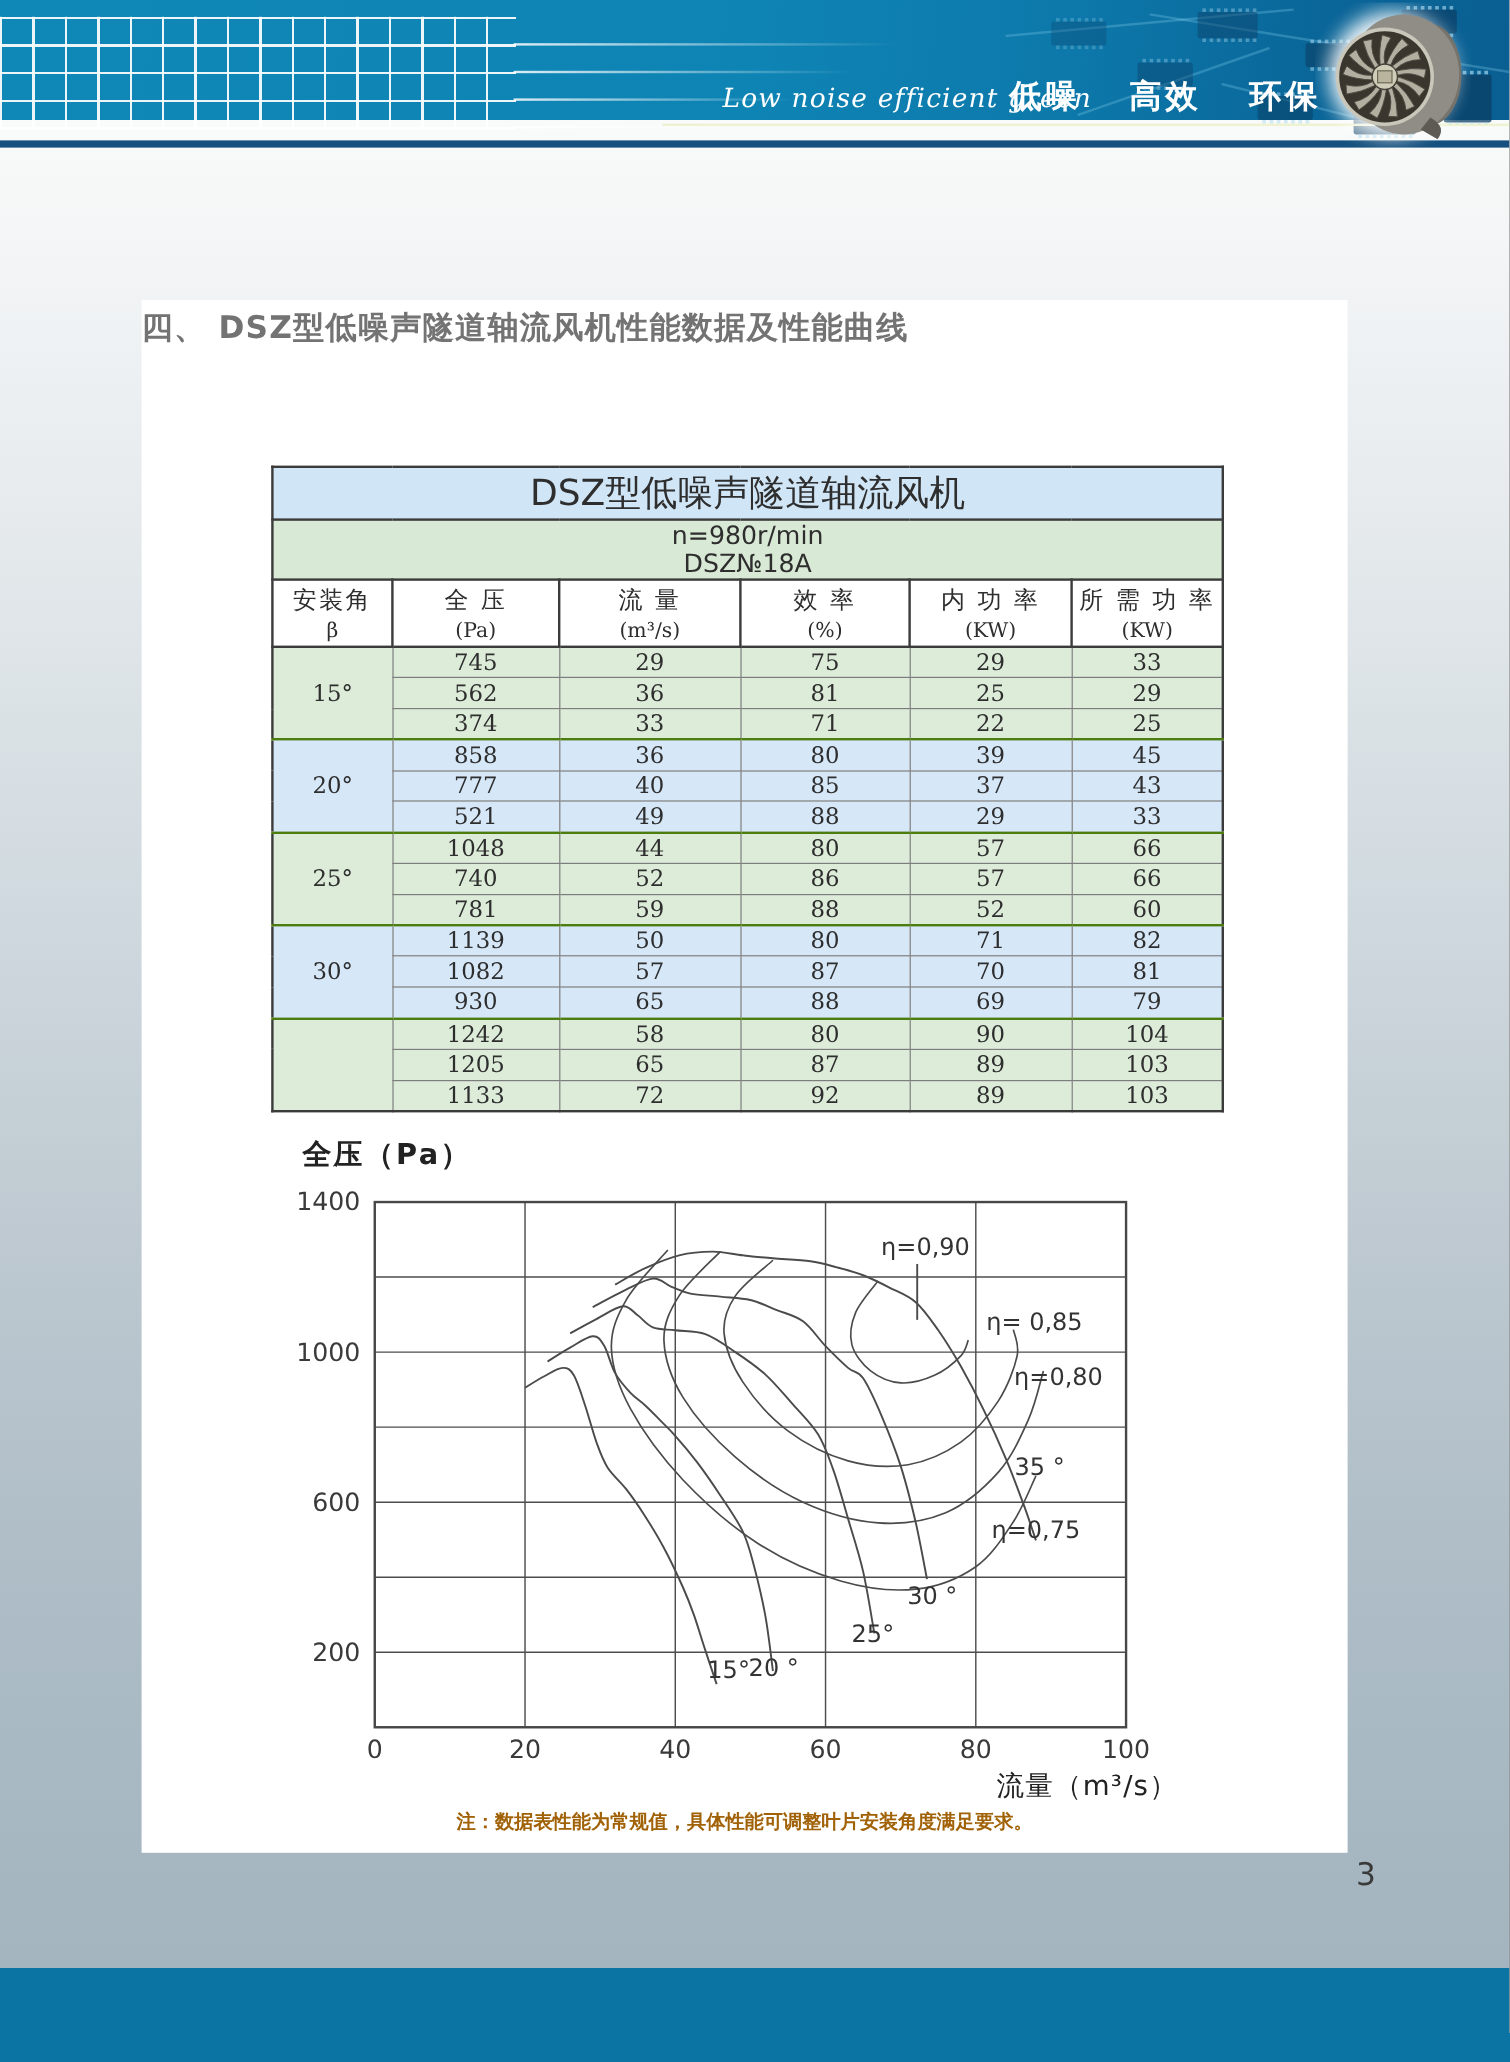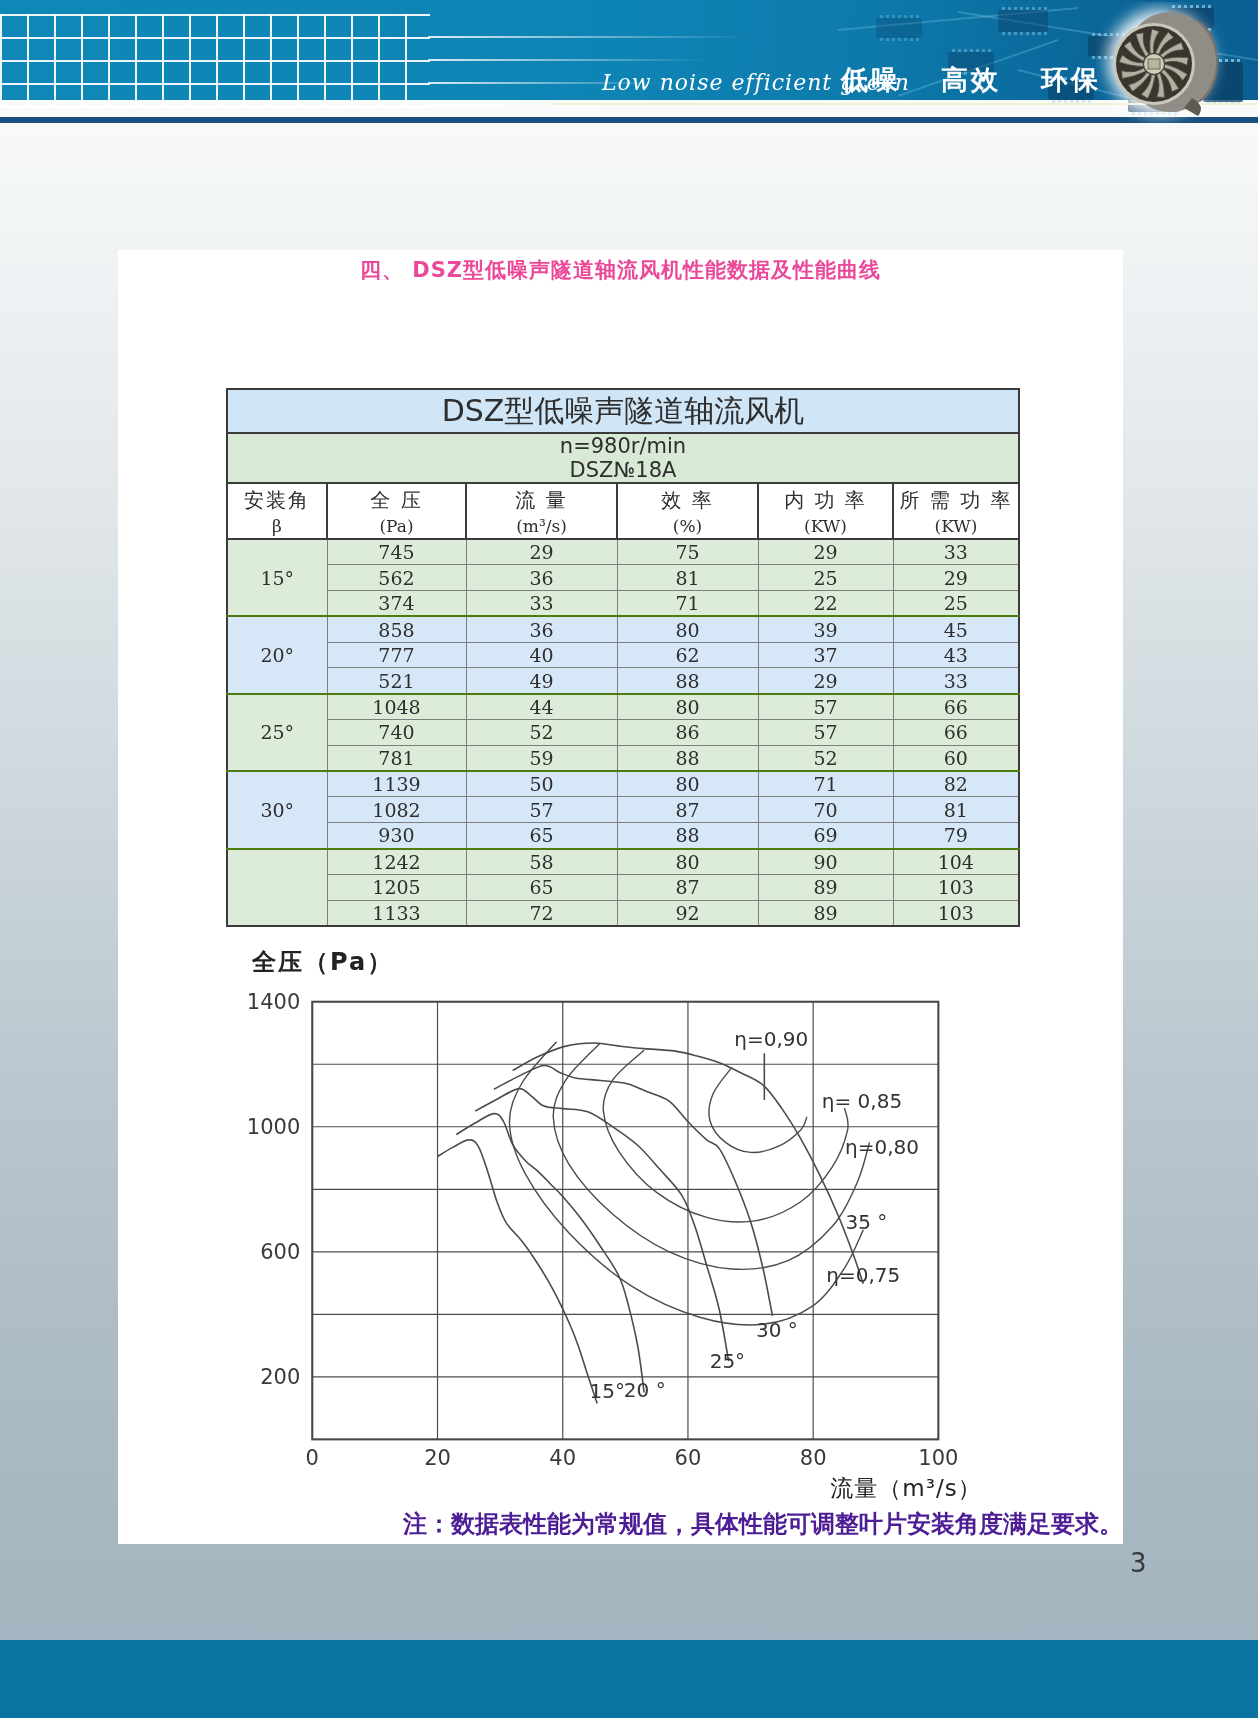--- a/index.html
+++ b/index.html
@@ -18,22 +18,22 @@
   .slogan-script{position:absolute;left:602px;top:70px;color:#fff;
     font-family:"DejaVu Serif","Liberation Serif",serif;font-style:italic;font-size:22px;letter-spacing:1px;}
   .slogan-cn{position:absolute;left:841px;top:62px;color:#fff;font-weight:bold;font-size:27px;}
   .slogan-cn span{margin-right:40px;letter-spacing:3px;}
   .slogan-cn span:last-child{margin-right:0;}
   .underline{position:absolute;left:552px;top:103px;width:706px;height:2px;background:#eef1cd;opacity:.95;}
   .fan{position:absolute;left:1096px;top:2px;z-index:3;}
   .hdr-edge{position:absolute;left:0;top:117px;width:1258px;height:6px;background:#15507e;}
   
   .card{position:absolute;left:118px;top:250px;width:1005px;height:1294px;background:#ffffff;}
-  .title{position:absolute;left:0;top:6px;width:100%;margin:0;text-align:center;
-    font-size:21px;font-weight:bold;color:#ec4899;letter-spacing:1px;}
+  .title{position:absolute;left:0;top:6px;width:100%;margin:0;text-align:left;
+    font-size:26px;font-weight:bold;color:#737373;letter-spacing:1px;}
   
   table.perf{position:absolute;left:108px;top:138px;width:792px;border-collapse:collapse;
     table-layout:fixed;border:2px solid #3b3b3b;}
   table.perf td{border:1px solid #7d7d7d;padding:0;text-align:center;vertical-align:middle;color:#2e2e2e;}
   tr.cap{height:44px;} tr.cap td{background:#d0e5f6;font-size:30px;border:2px solid #3b3b3b;}
   tr.speed{height:40px;} tr.speed td{background:#d8e9d5;font-size:21px;border:2px solid #3b3b3b;}
   tr.speed .half{display:flex;flex-direction:column;} tr.speed .half span{flex:1;}
   tr.cols{height:56px;} tr.cols td{background:#ffffff;border:2px solid #3b3b3b;
     font-family:"DejaVu Serif","Liberation Serif",serif;}
   .colname{font-size:20px;letter-spacing:2px;} .colunit{font-size:17px;margin-top:2px;}
@@ -44,22 +44,22 @@
   
   .ytitle{position:absolute;left:134px;top:696px;font-size:24px;font-weight:600;letter-spacing:2px;color:#222;}
   svg.chart{position:absolute;left:112px;top:705px;}
   .frame{fill:none;stroke:#474747;stroke-width:2;}
   .grid{stroke:#4d4d4d;stroke-width:1.2;}
   .curve{fill:none;stroke:#4b4b4b;stroke-width:1.6;}
   .contour{fill:none;stroke:#4b4b4b;stroke-width:1.4;}
   .tick{font-size:21px;fill:#3a3a3a;}
   .ann{font-size:20px;fill:#333;text-anchor:middle;}
   .xlabel{font-size:23px;fill:#222;text-anchor:middle;letter-spacing:1px;}
-  .note{position:absolute;left:0;top:1258px;width:100%;margin:0;text-align:right;
-    font-size:24px;font-weight:bold;color:#4c1d95;}
+  .note{position:absolute;left:0;top:1258px;width:100%;margin:0;text-align:center;
+    font-size:16px;font-weight:bold;color:#a16207;}
   .pageno{position:absolute;left:1130px;top:1548px;font-size:26px;color:#3a3a3a;}
   .footer{position:absolute;left:0;top:1640px;width:1258px;height:78px;background:#0c74a2;}
 </style>
 </head>
 <body>
 
 <div class="page">
 
   <header class="hdr">
     <div class="hdr-grid"></div>
@@ -309,21 +309,21 @@
             <td rowspan="3" class="tb">20°</td>
             <td class="tb">858</td>
             <td class="tb">36</td>
             <td class="tb">80</td>
             <td class="tb">39</td>
             <td class="tb">45</td>
           </tr>
           <tr>
             <td class="tb">777</td>
             <td class="tb">40</td>
-            <td class="tb">62</td>
+            <td class="tb">85</td>
             <td class="tb">37</td>
             <td class="tb">43</td>
           </tr>
           <tr>
             <td class="tb">521</td>
             <td class="tb">49</td>
             <td class="tb">88</td>
             <td class="tb">29</td>
             <td class="tb">33</td>
           </tr>

